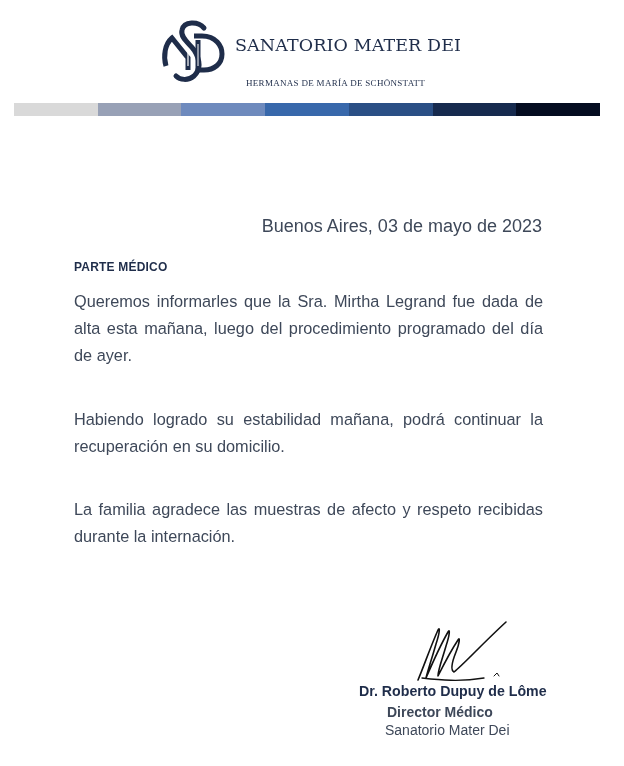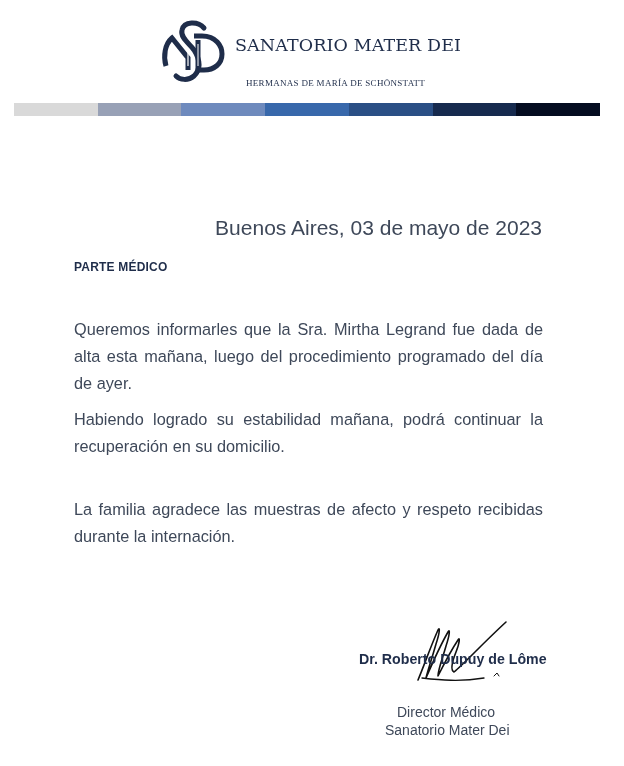--- a/index.html
+++ b/index.html
@@ -60,21 +60,21 @@
     }
     .color-bar .seg {
       flex: 1 1 0;
       height: 100%;
     }
     .date {
       position: absolute;
       right: 82px;
       top: 216px;
       font-family: "Liberation Sans", sans-serif;
-      font-size: 21px;
+      font-size: 18px;
       color: #3e4859;
       white-space: nowrap;
     }
     .doc-title {
       position: absolute;
       left: 74px;
       top: 260px;
       font-family: "Liberation Sans", sans-serif;
       font-weight: bold;
       font-size: 12px;
@@ -86,49 +86,50 @@
       left: 74px;
       width: 469px;
       font-family: "Liberation Sans", sans-serif;
       font-size: 16.3px;
       line-height: 27px;
       color: #3e4859;
       text-align: justify;
       text-align-last: left;
       margin: 0;
     }
-    .p1 { top: 316px; }
+    .p1 { top: 288px; }
     .p2 { top: 406px; }
     .p3 { top: 496px; }
 
     .signature {
       position: absolute;
       left: 410px;
       top: 618px;
       width: 105px;
       height: 68px;
     }
     .sig-name {
       position: absolute;
       left: 359px;
-      top: 651px;
+      top: 683px;
       font-family: "Liberation Sans", sans-serif;
       font-weight: bold;
       font-size: 14.2px;
       color: #1f2d4a;
       white-space: nowrap;
     }
     .sig-role {
       position: absolute;
-      left: 397px;
+      left: 387px;
       top: 704px;
       font-family: "Liberation Sans", sans-serif;
       font-size: 14px;
       color: #3e4859;
       white-space: nowrap;
+      font-weight: bold;
     }
     .sig-org {
       position: absolute;
       left: 385px;
       top: 722px;
       font-family: "Liberation Sans", sans-serif;
       font-size: 14px;
       color: #3e4859;
       white-space: nowrap;
     }

